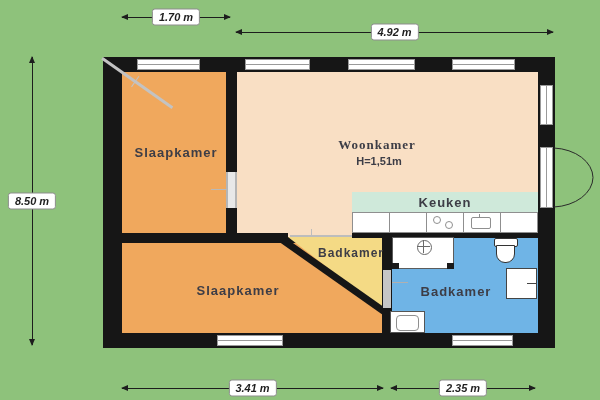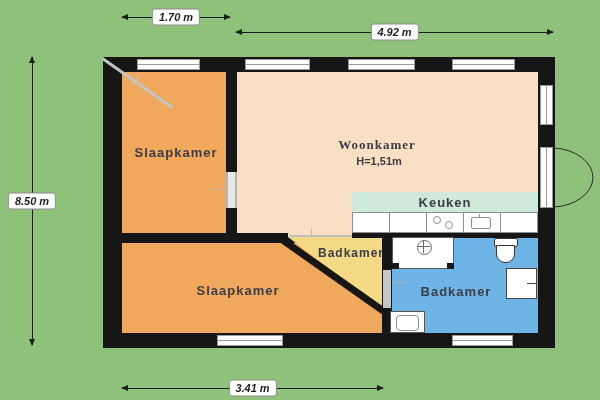--- a/index.html
+++ b/index.html
@@ -118,20 +118,26 @@
     <div class="arr down"></div>
     <span class="pill">8.50 m</span>
   </div>
 
   <div class="dim h" style="left:122px;top:383px;width:261px;height:11px;">
     <div class="line"></div>
     <div class="arr left"></div>
     <div class="arr right"></div>
     <span class="pill">3.41 m</span>
   </div>
+  <div class="dim h" style="left:391px;top:383px;width:144px;height:11px;">
+    <div class="line"></div>
+    <div class="arr left"></div>
+    <div class="arr right"></div>
+    <span class="pill">2.35 m</span>
+  </div>
 
   <div class="plan">
 
     <div class="room slaapkamer-top"></div>
     <div class="room woonkamer"></div>
     <div class="room keuken"></div>
     <div class="room slaapkamer-bottom"></div>
     <div class="room overloop"></div>
     <div class="room badkamer"></div>
 

